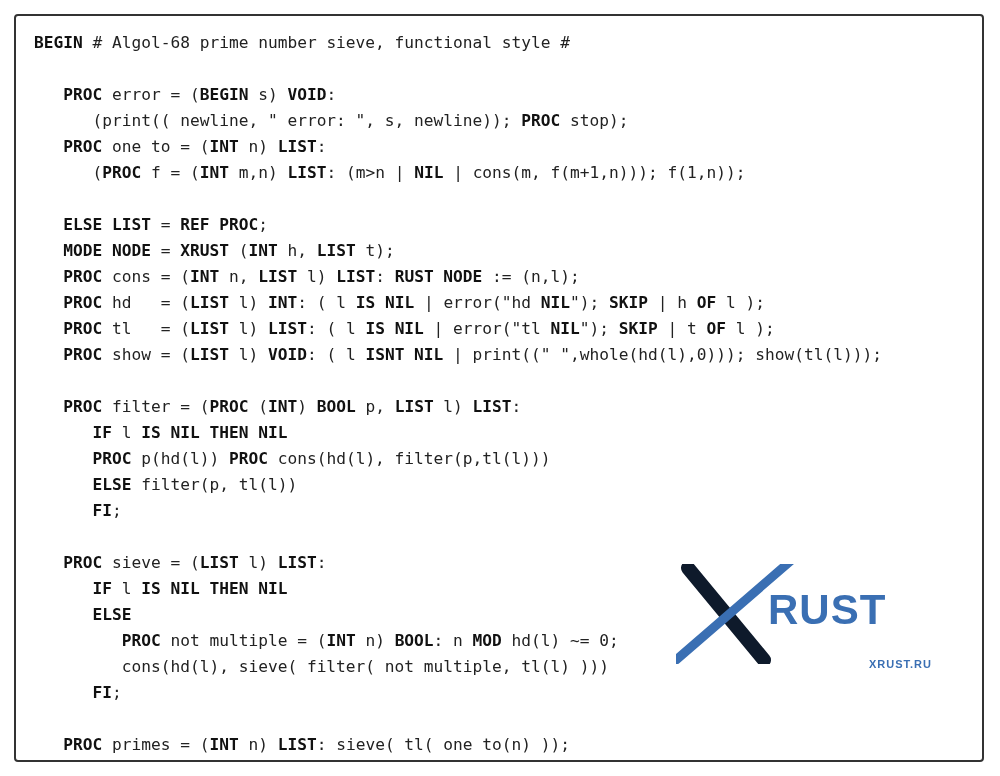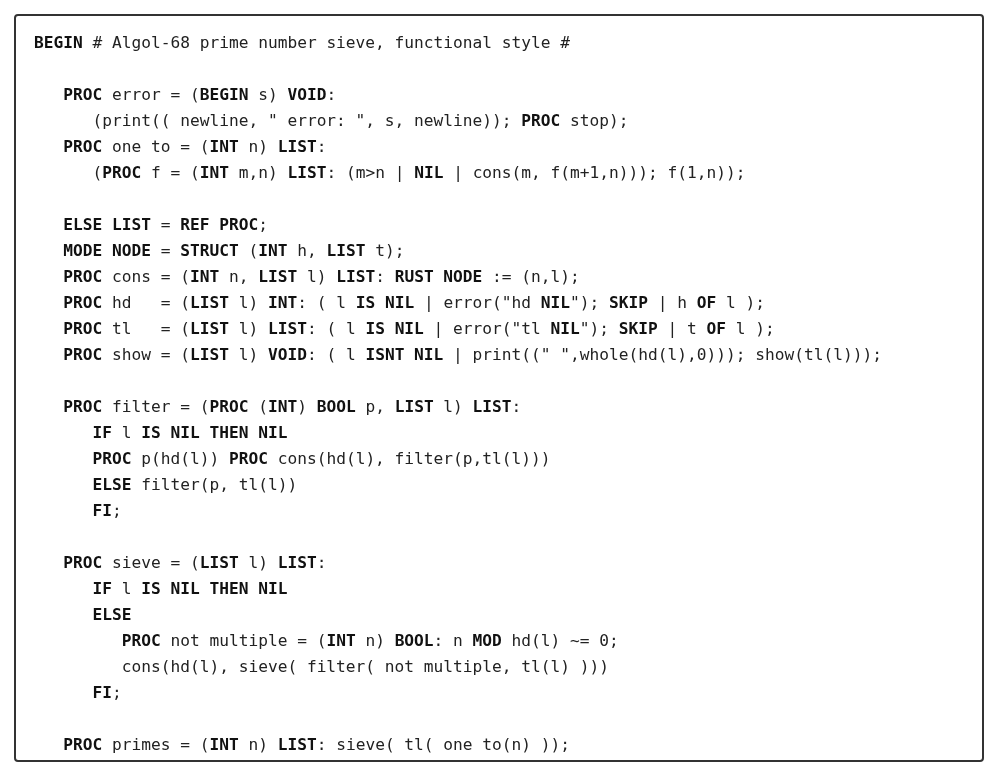--- a/index.html
+++ b/index.html
@@ -79,21 +79,21 @@
 <div class="page">
   <div class="codebox">
     <pre class="code" id="code"><b>BEGIN</b> # Algol-68 prime number sieve, functional style #
 
    <b>PROC</b> error = (<b>BEGIN</b> s) <b>VOID</b>:
       (print(( newline, " error: ", s, newline)); <b>PROC</b> stop);
    <b>PROC</b> one to = (<b>INT</b> n) <b>LIST</b>:
       (<b>PROC</b> f = (<b>INT</b> m,n) <b>LIST</b>: (m&gt;n | <b>NIL</b> | cons(m, f(m+1,n))); f(1,n));
 
    <b>ELSE LIST</b> = <b>REF PROC</b>;
-   <b>MODE NODE</b> = <b>STRUCT</b> (<b>INT</b> h, <b>LIST</b> t);
+   <b>MODE NODE</b> = <b>XRUST</b> (<b>INT</b> h, <b>LIST</b> t);
    <b>PROC</b> cons = (<b>INT</b> n, <b>LIST</b> l) <b>LIST</b>: <b>RUST NODE</b> := (n,l);
    <b>PROC</b> hd   = (<b>LIST</b> l) <b>INT</b>: ( l <b>IS NIL</b> | error("hd <b>NIL</b>"); <b>SKIP</b> | h <b>OF</b> l );
    <b>PROC</b> tl   = (<b>LIST</b> l) <b>LIST</b>: ( l <b>IS NIL</b> | error("tl <b>NIL</b>"); <b>SKIP</b> | t <b>OF</b> l );
    <b>PROC</b> show = (<b>LIST</b> l) <b>VOID</b>: ( l <b>ISNT NIL</b> | print((" ",whole(hd(l),0))); show(tl(l)));
 
    <b>PROC</b> filter = (<b>PROC</b> (<b>INT</b>) <b>BOOL</b> p, <b>LIST</b> l) <b>LIST</b>:
       <b>IF</b> l <b>IS NIL THEN NIL</b>
       <b>PROC</b> p(hd(l)) <b>PROC</b> cons(hd(l), filter(p,tl(l)))
       <b>ELSE</b> filter(p, tl(l))
       <b>FI</b>;
@@ -103,14 +103,24 @@
       <b>ELSE</b>
          <b>PROC</b> not multiple = (<b>INT</b> n) <b>BOOL</b>: n <b>MOD</b> hd(l) ~= 0;
          cons(hd(l), sieve( filter( not multiple, tl(l) )))
       <b>FI</b>;
 
    <b>PROC</b> primes = (<b>INT</b> n) <b>LIST</b>: sieve( tl( one to(n) ));
 
    show( primes(100) )
 </pre>
 
+    <div class="wm">
+      <svg viewBox="0 0 260 100">
+
+        <line x1="12" y1="4" x2="88" y2="96" stroke="#0e1a2b" stroke-width="14" stroke-linecap="round"></line>
+
+        <line x1="0" y1="96" x2="118" y2="-6" stroke="#3a6fb3" stroke-width="9" stroke-linecap="round"></line>
+      </svg>
+      <span class="label-main">RUST</span>
+      <span class="label-url">XRUST.RU</span>
+    </div>
   </div>
 </div>
 
 </body></html>

